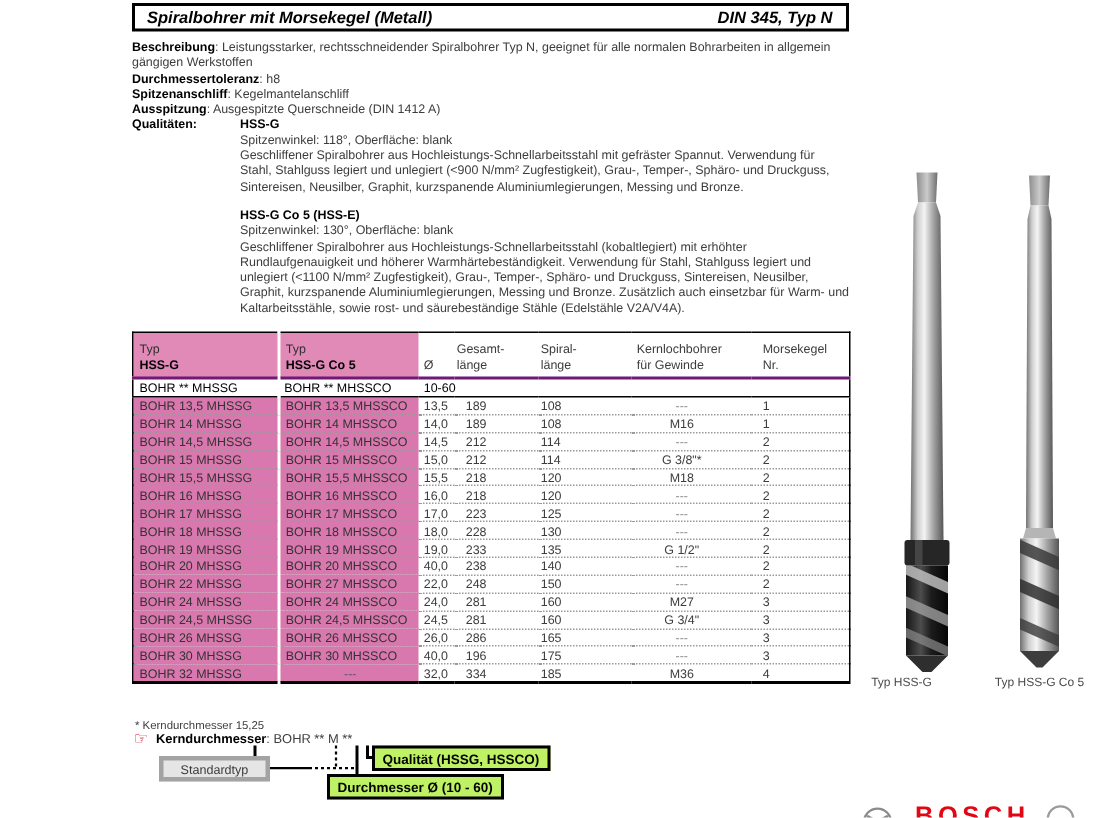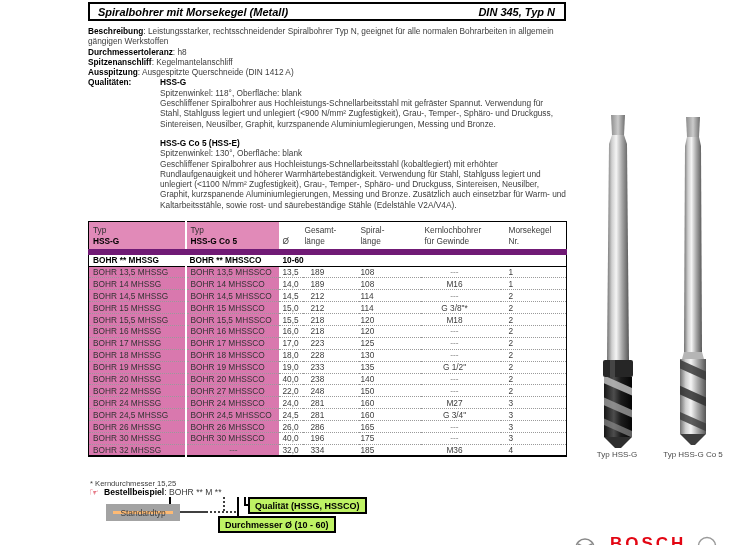--- a/index.html
+++ b/index.html
@@ -36,22 +36,22 @@
     border-collapse: collapse; table-layout: fixed;
     border-left: 1px solid #000; border-right: 1px solid #000;
     border-top: 1px solid #000; border-bottom: 2px solid #000;
     font-size: 8.3px; color: #3c3c3c;
   }
   .spec-table th { font-weight: normal; text-align: left; vertical-align: bottom; height: 30px; padding: 1px 2px 2px 4px; line-height: 11px; }
   .spec-table th.pinkhead { background: #e18ab8; color:#2f2f2f; }
   .spec-table th.pinkhead .t2 { font-weight: bold; color:#000; }
   .spec-table th.gap-right { border-right: 2px solid #fff; }
   tr.sub td {
-    border-top: 6px solid #701a75; border-bottom: 1px solid #000;
-    font-weight: bold; color: #000; height: 13px; padding: 0 2px 1px 4px;
+    border-top: 2px solid #701a75; border-bottom: 1px solid #000;
+    font-weight: normal; color: #000; height: 13px; padding: 0 2px 1px 4px;
     white-space: nowrap; overflow: visible;
   }
   tbody td { border-bottom: 1px dotted #9a9a9a; height: 11.9px; padding: 0 2px; white-space: nowrap; overflow: visible; }
   tbody tr:last-child td { border-bottom: none; }
   td.pink { background: #d978ae; color: #333; }
   td.first { border-right: 2px solid #fff; padding-left: 4px; }
   td.name { padding-left: 4px; }
   td.d  { padding-left: 4px; }
   td.total  { padding-left: 8px; }
   td.spiral { padding-left: 2px; }
@@ -62,35 +62,35 @@
   th.h-morse { padding-left: 8px; }
   td.dash { color: #8c8c8c; text-align: center; }
   td.pink.dash { color: #5a5a5a; }
   
   .footnote { position: absolute; left: 90px; top: 479px; font-size: 7.6px; color:#3d3d3d; }
   .order-line { position: absolute; left: 104px; top: 487px; font-size: 8.6px; color:#3d3d3d; }
   .order-line b { color:#000; }
   .hand-icon { position: absolute; left: 89px; top: 486px; color: #d0021b; font-size: 11px; }
   .box-white {
     position: absolute; left: 106px; top: 504px; width: 74px; height: 17px;
-    border: 7px solid #a3a3a3; background: #fdba74; font-size: 8.4px; color:#3d3d3d;
+    border: 3px solid #a3a3a3; background: #e5e5e5; font-size: 8.4px; color:#3d3d3d;
     display: flex; align-items: center; justify-content: center;
   }
   .box-blue {
     position: absolute; height: 17px; background: #bef264; border: 2px solid #000;
     font-size: 9px; font-weight: bold; color: #000;
     display: flex; align-items: center; padding: 0 5px; white-space: nowrap;
   }
   .box-quality { left: 248px; top: 497px; }
   .box-diameter { left: 218px; top: 516px; }
   .diagram-lines { position: absolute; left: 88px; top: 484px; }
   
   .drill { position: absolute; }
   .caption { position: absolute; width: 90px; text-align: center; font-size: 8px; color:#4a4a4a; }
-  .cap-left { left: 572px; top: 450px; }
+  .cap-left { left: 556px; top: 450px; }
   .cap-right { left: 648px; top: 450px; }
   
   .footer-logo { position: absolute; left: 568px; top: 533px; width: 172px; height: 40px; }
   .brand-text {
     position: absolute; left: 42px; top: 1px;
     font-size: 17px; font-weight: bold; letter-spacing: 3px; color: #e30613;
     font-family: "Liberation Sans", sans-serif;
   }
   .armature { position: absolute; left: 4px; top: 2px; }
   .seal { position: absolute; left: 128px; top: 2px; }
@@ -341,21 +341,21 @@
         <td class="thread">M36</td>
         <td class="morse">4</td>
       </tr>
     </tbody>
 </table>
 
 <div class="footnote">* Kerndurchmesser 15,25</div>
 
 <span class="hand-icon">☞</span>
 <div class="order-line">
-  <b>Bestellbeispiel</b><span>: BOHR ** M **</span>
+  <b>Kerndurchmesser</b><span>: BOHR ** M **</span>
 </div>
 
 <svg class="diagram-lines" width="340" height="60">
   <line x1="82" y1="13" x2="82" y2="29" stroke="#000" stroke-width="2"></line>
   <line x1="90" y1="28" x2="118" y2="28" stroke="#000" stroke-width="1.5"></line>
   <line x1="118" y1="28" x2="150" y2="28" stroke="#000" stroke-width="1.5" stroke-dasharray="2,2"></line>
   <line x1="136" y1="13" x2="136" y2="28" stroke="#000" stroke-width="1.5" stroke-dasharray="2,2"></line>
   <line x1="150" y1="13" x2="150" y2="33" stroke="#000" stroke-width="2"></line>
   <line x1="157" y1="13" x2="157" y2="21" stroke="#000" stroke-width="2"></line>
   <line x1="156" y1="21" x2="161" y2="21" stroke="#000" stroke-width="2"></line>

